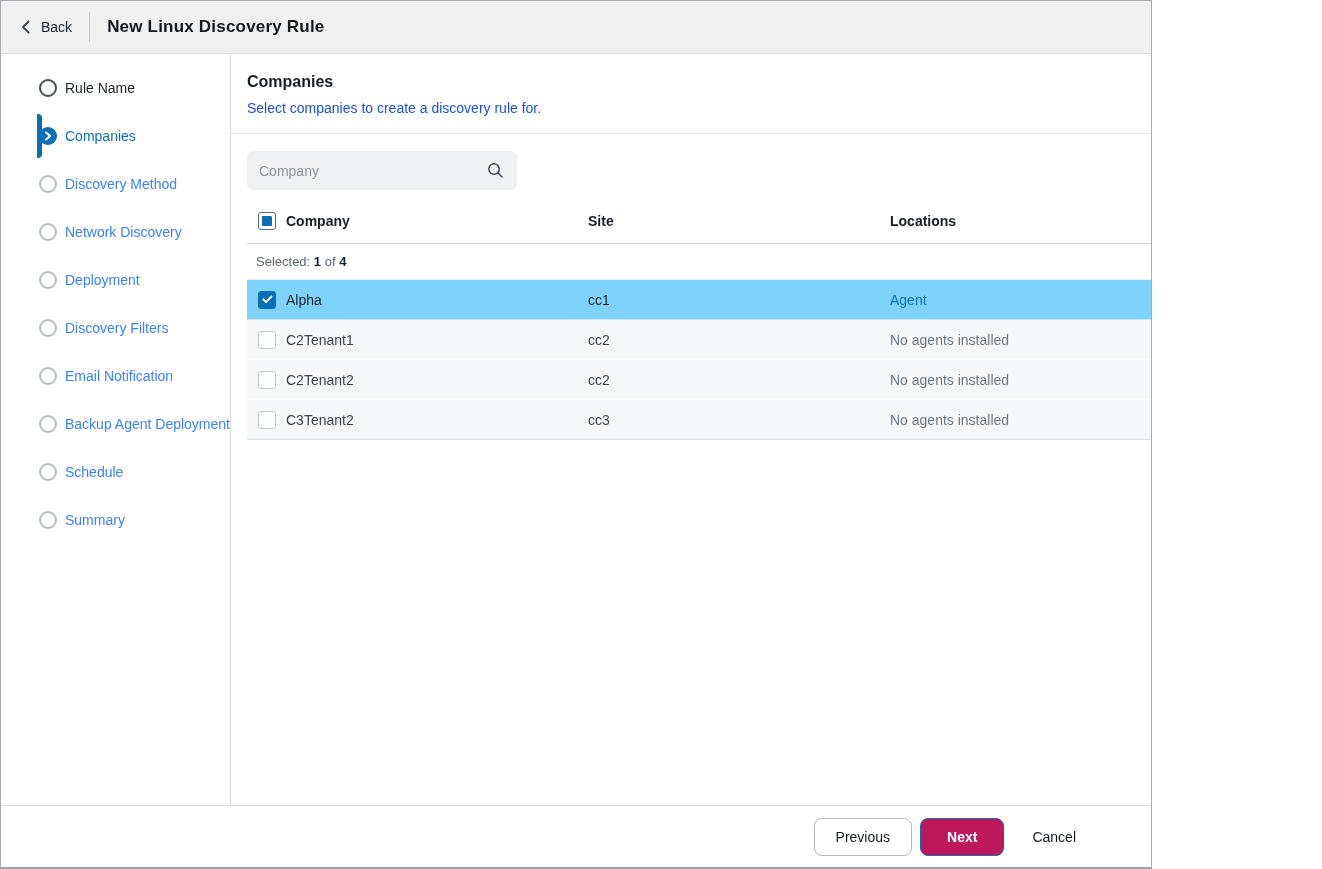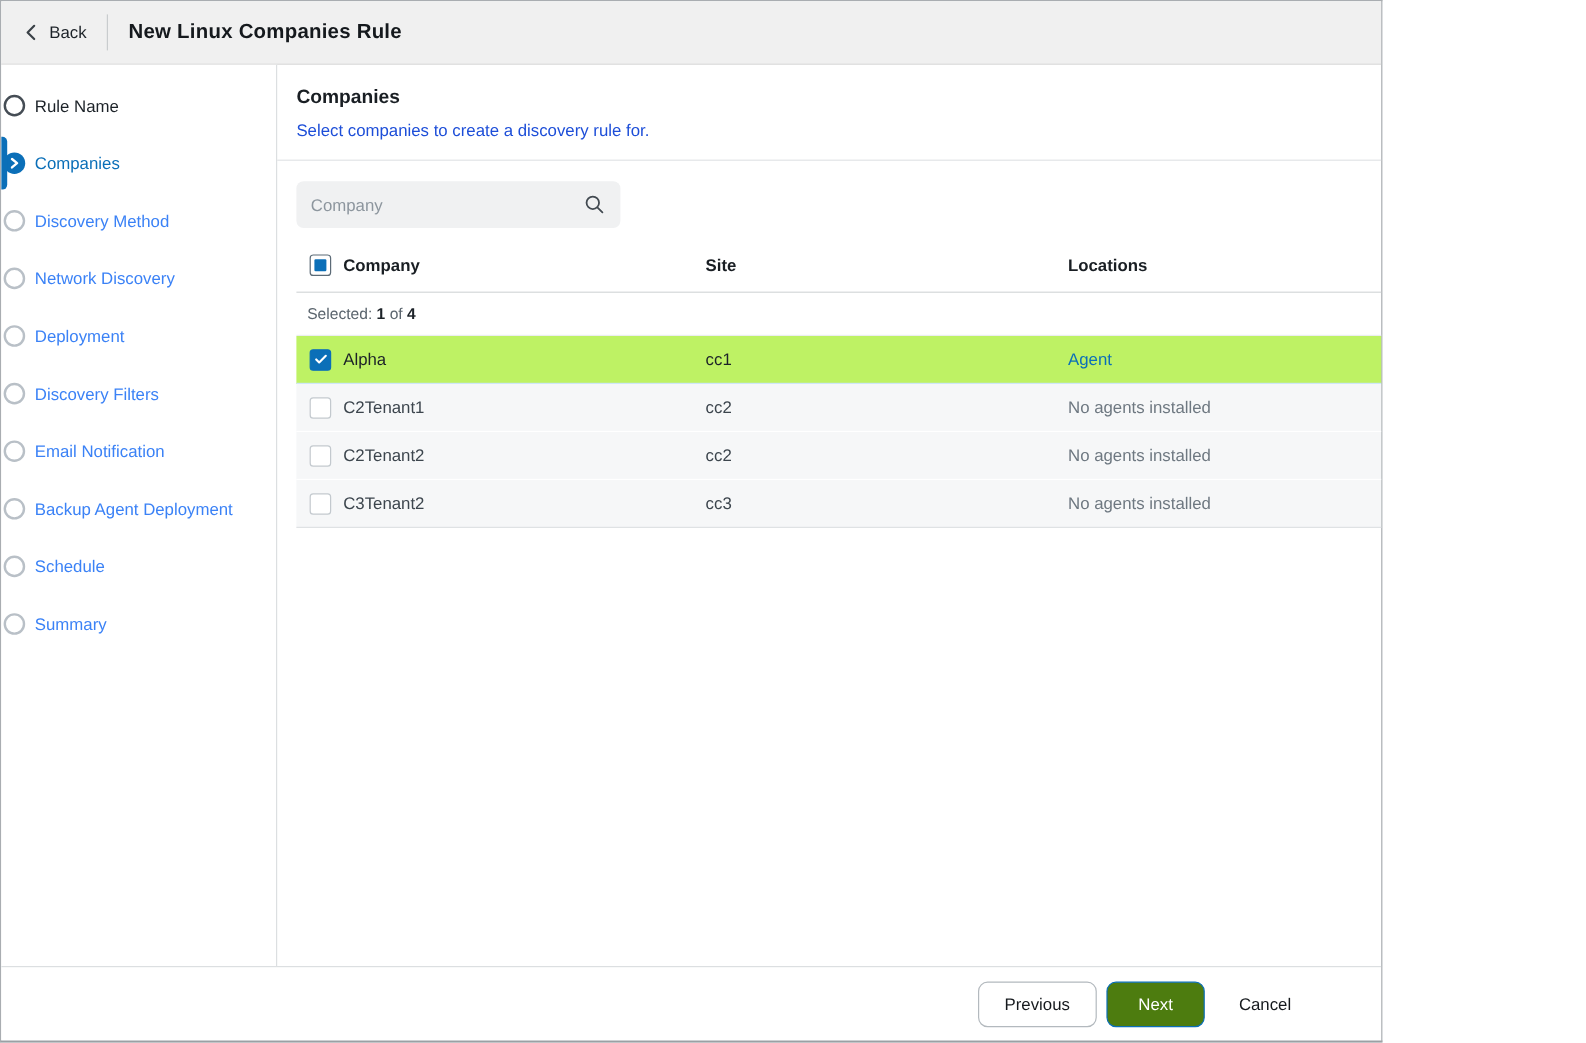--- a/index.html
+++ b/index.html
@@ -21,21 +21,21 @@
   .back-btn { display:flex; align-items:center; gap:11px; cursor:pointer; }
   .back-btn span { font-size:14px; color:#1c2228; }
   .hdr-divider { width:1px; height:30px; background:#c9ccce; margin:0 17px; }
   .hdr-title { font-size:17px; font-weight:bold; color:#15191d; letter-spacing:.2px; }
 
   
   .body-row { flex:1; display:flex; min-height:0; }
 
   
   .sidebar { width:230px; flex:0 0 230px; border-right:1px solid #dcdfe1; padding-top:10px; background:#fff; }
-  .step { position:relative; height:48px; display:flex; align-items:center; padding-left:2px; cursor:pointer; }
+  .step { position:relative; height:48px; display:flex; align-items:center; padding-left:2px; cursor:pointer;margin-left:36px; }
   .step .dot {
     width:18px; height:18px; border-radius:50%; flex:0 0 18px;
     border:2px solid #b9c0c7; margin-right:8px;
     display:flex; align-items:center; justify-content:center;
   }
   .step .lbl { font-size:14px; color:#3b82f6; }
   .step.done .dot { border-color:#454d55; }
   .step.done .lbl { color:#1c2228; }
   .step.active .dot { border:none; background:#0b6fb8; }
   .step.active .lbl { color:#0b6fb8; }
@@ -75,21 +75,21 @@
   .summary { padding:10px 0 10px 9px; font-size:13px; color:#5b656e; border-bottom:1px solid #eceeef; }
   .summary b { color:#1c2228; font-weight:bold; }
 
   .trow {
     display:flex; align-items:center; height:40px; padding-left:11px;
     background:#f6f7f8; border-bottom:1px solid #ffffff;
   }
   .trow:last-child { border-bottom:1px solid #dfe2e4; }
   .trow .cell { font-size:14px; color:#3c454d; }
   .trow .cell.dim { color:#6e7881; }
-  .trow.selected { background:#bef264; border-bottom:1px solid #cfe7f9;justify-content:flex-end; }
+  .trow.selected { background:#7dd3fc; border-bottom:1px solid #cfe7f9;justify-content:flex-end; }
   .trow.selected .c-company .cell, .trow.selected .c-site .cell { color:#1c2228; }
   a.loc-link { font-size:14px; color:#0b6fb8; text-decoration:none; cursor:pointer; }
 
   
   .cb {
     width:18px; height:18px; border-radius:3px; background:#fff;
     border:1px solid #c3c9ce; display:flex; align-items:center; justify-content:center; cursor:pointer;
   }
   .cb.indeterminate { border-color:#5c6b77; }
   .cb.indeterminate .inner-sq { width:10px; height:10px; background:#0b6fb8; border-radius:1px; }
@@ -100,37 +100,37 @@
   
   .ftr {
     height:62px; flex:0 0 62px; border-top:1px solid #dcdfe1; background:#fff;
     display:flex; align-items:center; justify-content:flex-end; padding-right:59px;
   }
   .btn {
     height:38px; border-radius:8px; font-size:14px; font-family:"Liberation Sans", sans-serif;
     display:inline-flex; align-items:center; justify-content:center; cursor:pointer;
   }
   .btn-prev { background:#fff; border:1px solid #b3b9be; color:#15191d; padding:0 21px; }
-  .btn-next { background:#4d7c0f; border:1px solid #0b6fb8; color:#fff; font-weight:normal; padding:0 26px; margin-left:8px; }
+  .btn-next { background:#be185d; border:1px solid #0b6fb8; color:#fff; font-weight:bold; padding:0 26px; margin-left:8px; }
   .btn-cancel { background:transparent; border:none; color:#15191d; padding:0 16px; margin-left:12px; }
 </style>
 </head>
 <body>
 
 <div class="page">
 
   <div class="hdr">
     <div class="back-btn">
       <svg width="9" height="14" viewBox="0 0 9 14">
         <polyline points="7.5,1.5 2,7 7.5,12.5" fill="none" stroke="#3a4147" stroke-width="1.8" stroke-linecap="round" stroke-linejoin="round"></polyline>
       </svg>
       <span>Back</span>
     </div>
     <div class="hdr-divider"></div>
-    <div class="hdr-title">New Linux Companies Rule</div>
+    <div class="hdr-title">New Linux Discovery Rule</div>
   </div>
 
   <div class="body-row">
 
     <div class="sidebar">
       <div class="step done">
         <span class="dot"></span>
         <span class="lbl">Rule Name</span>
       </div>
       <div class="step active">

